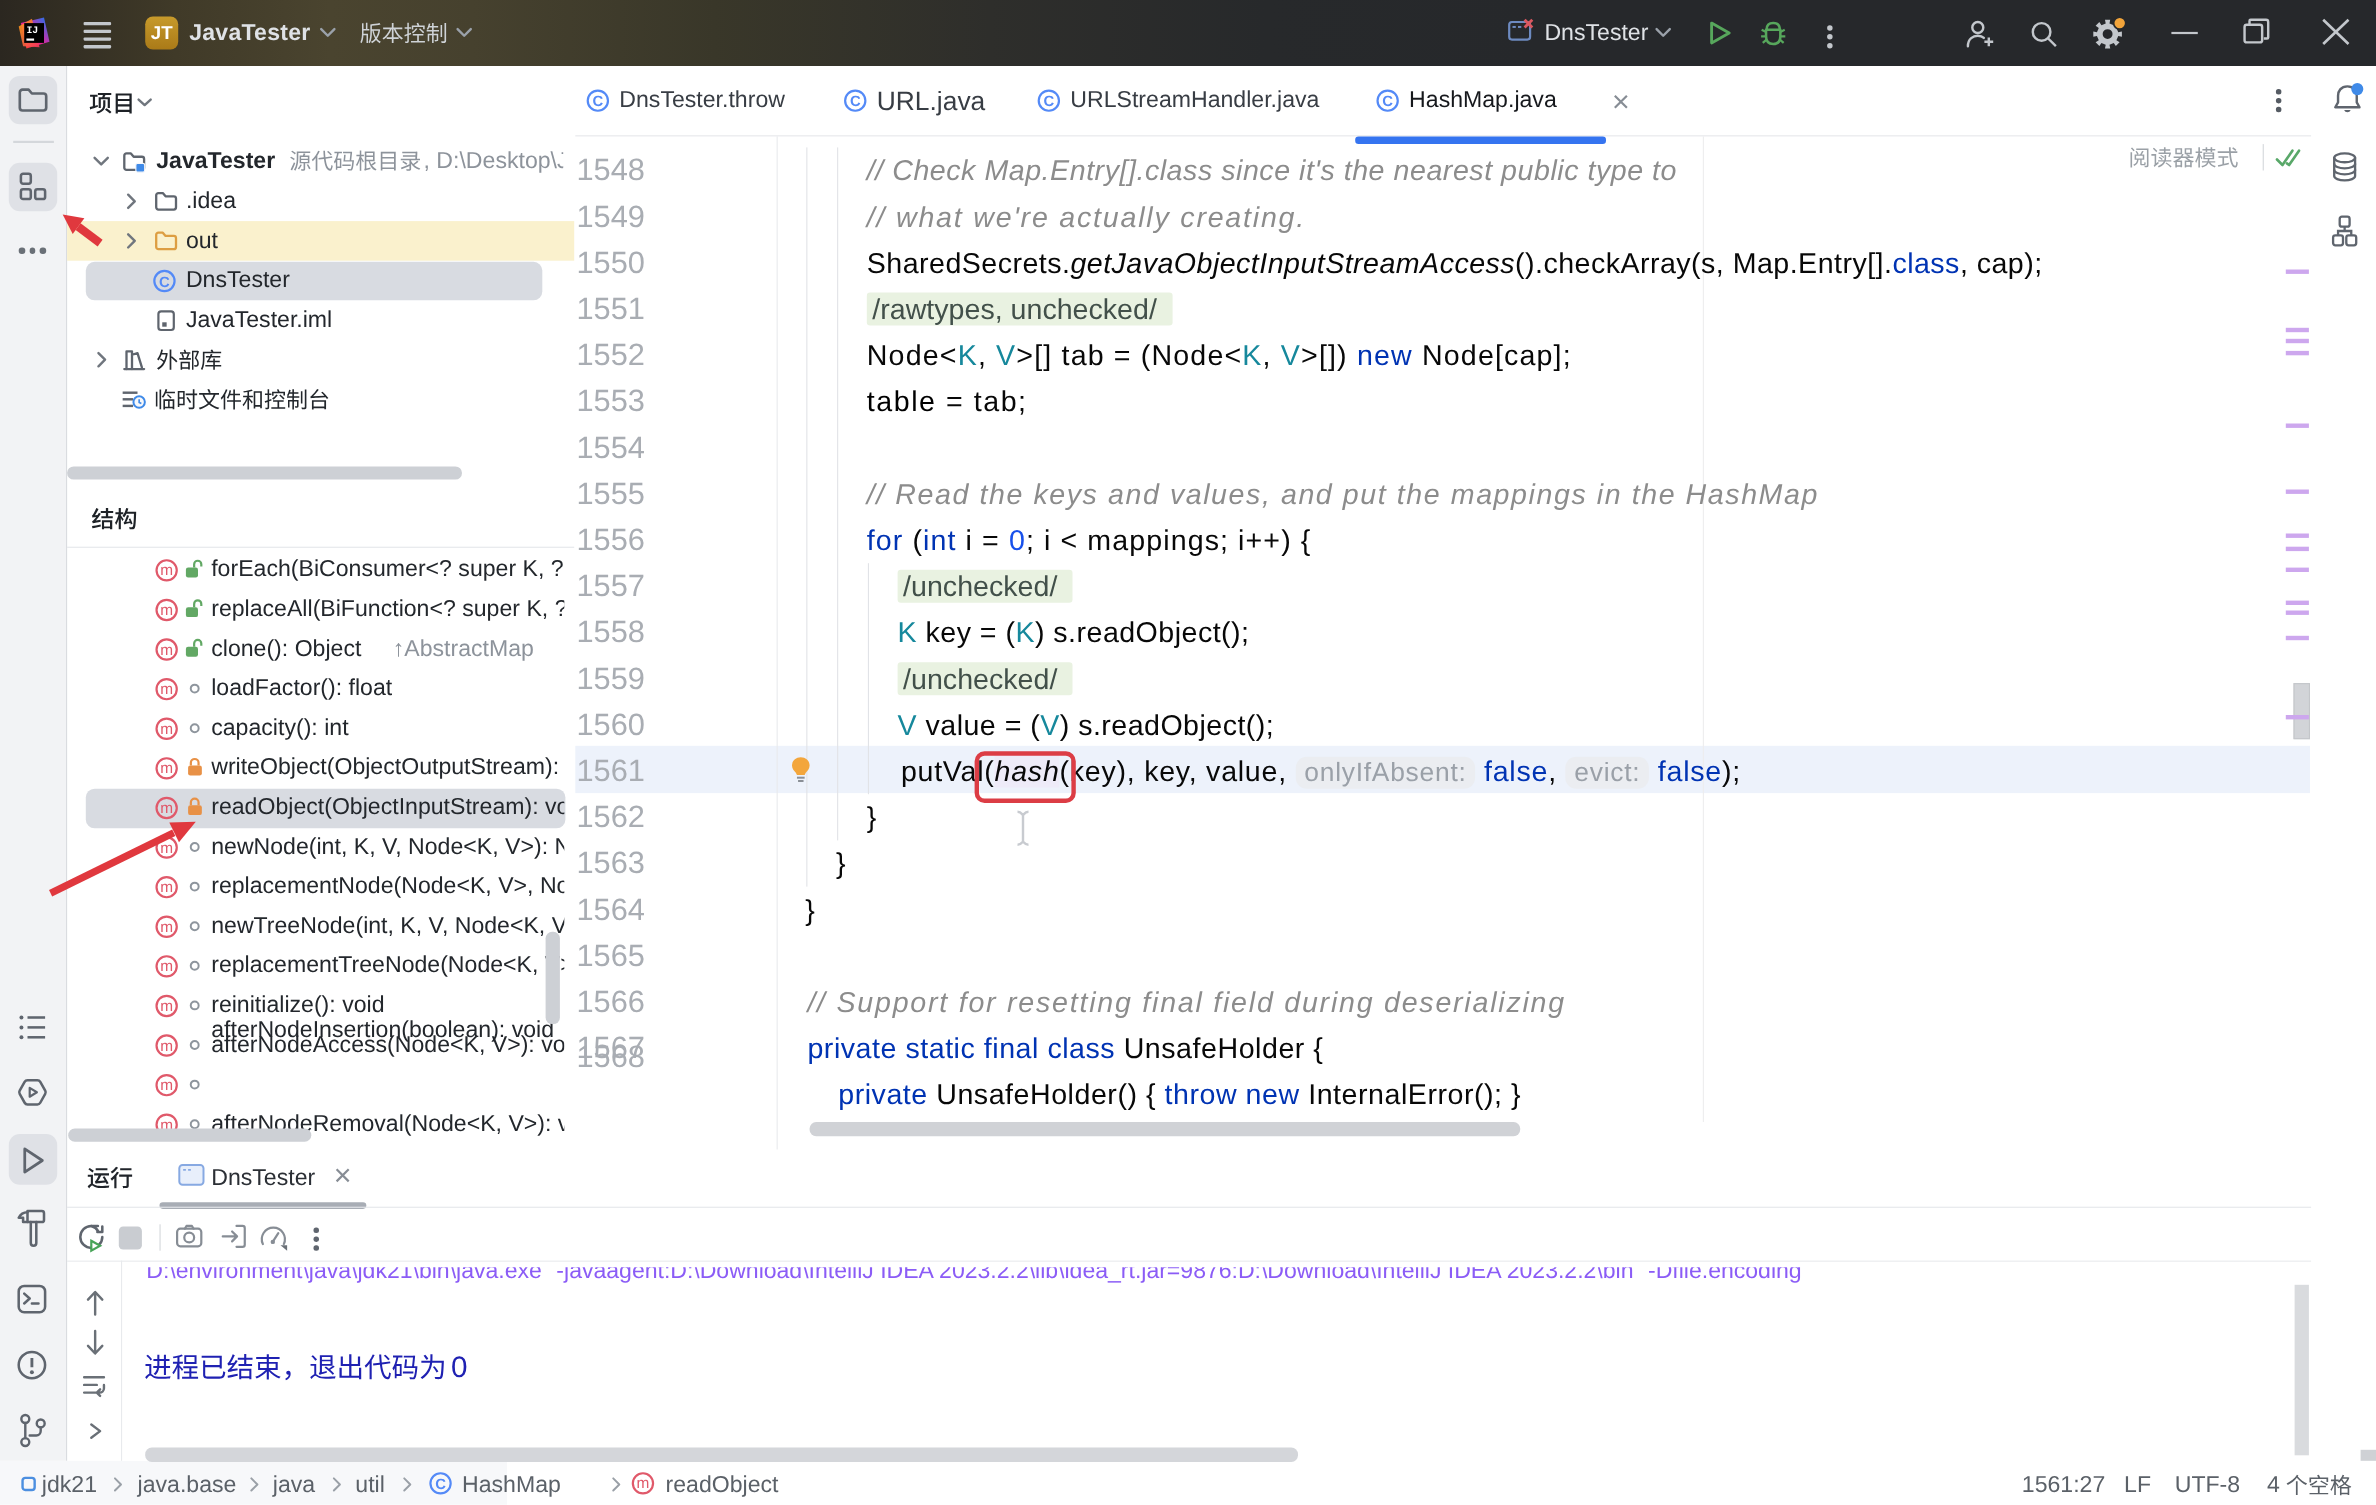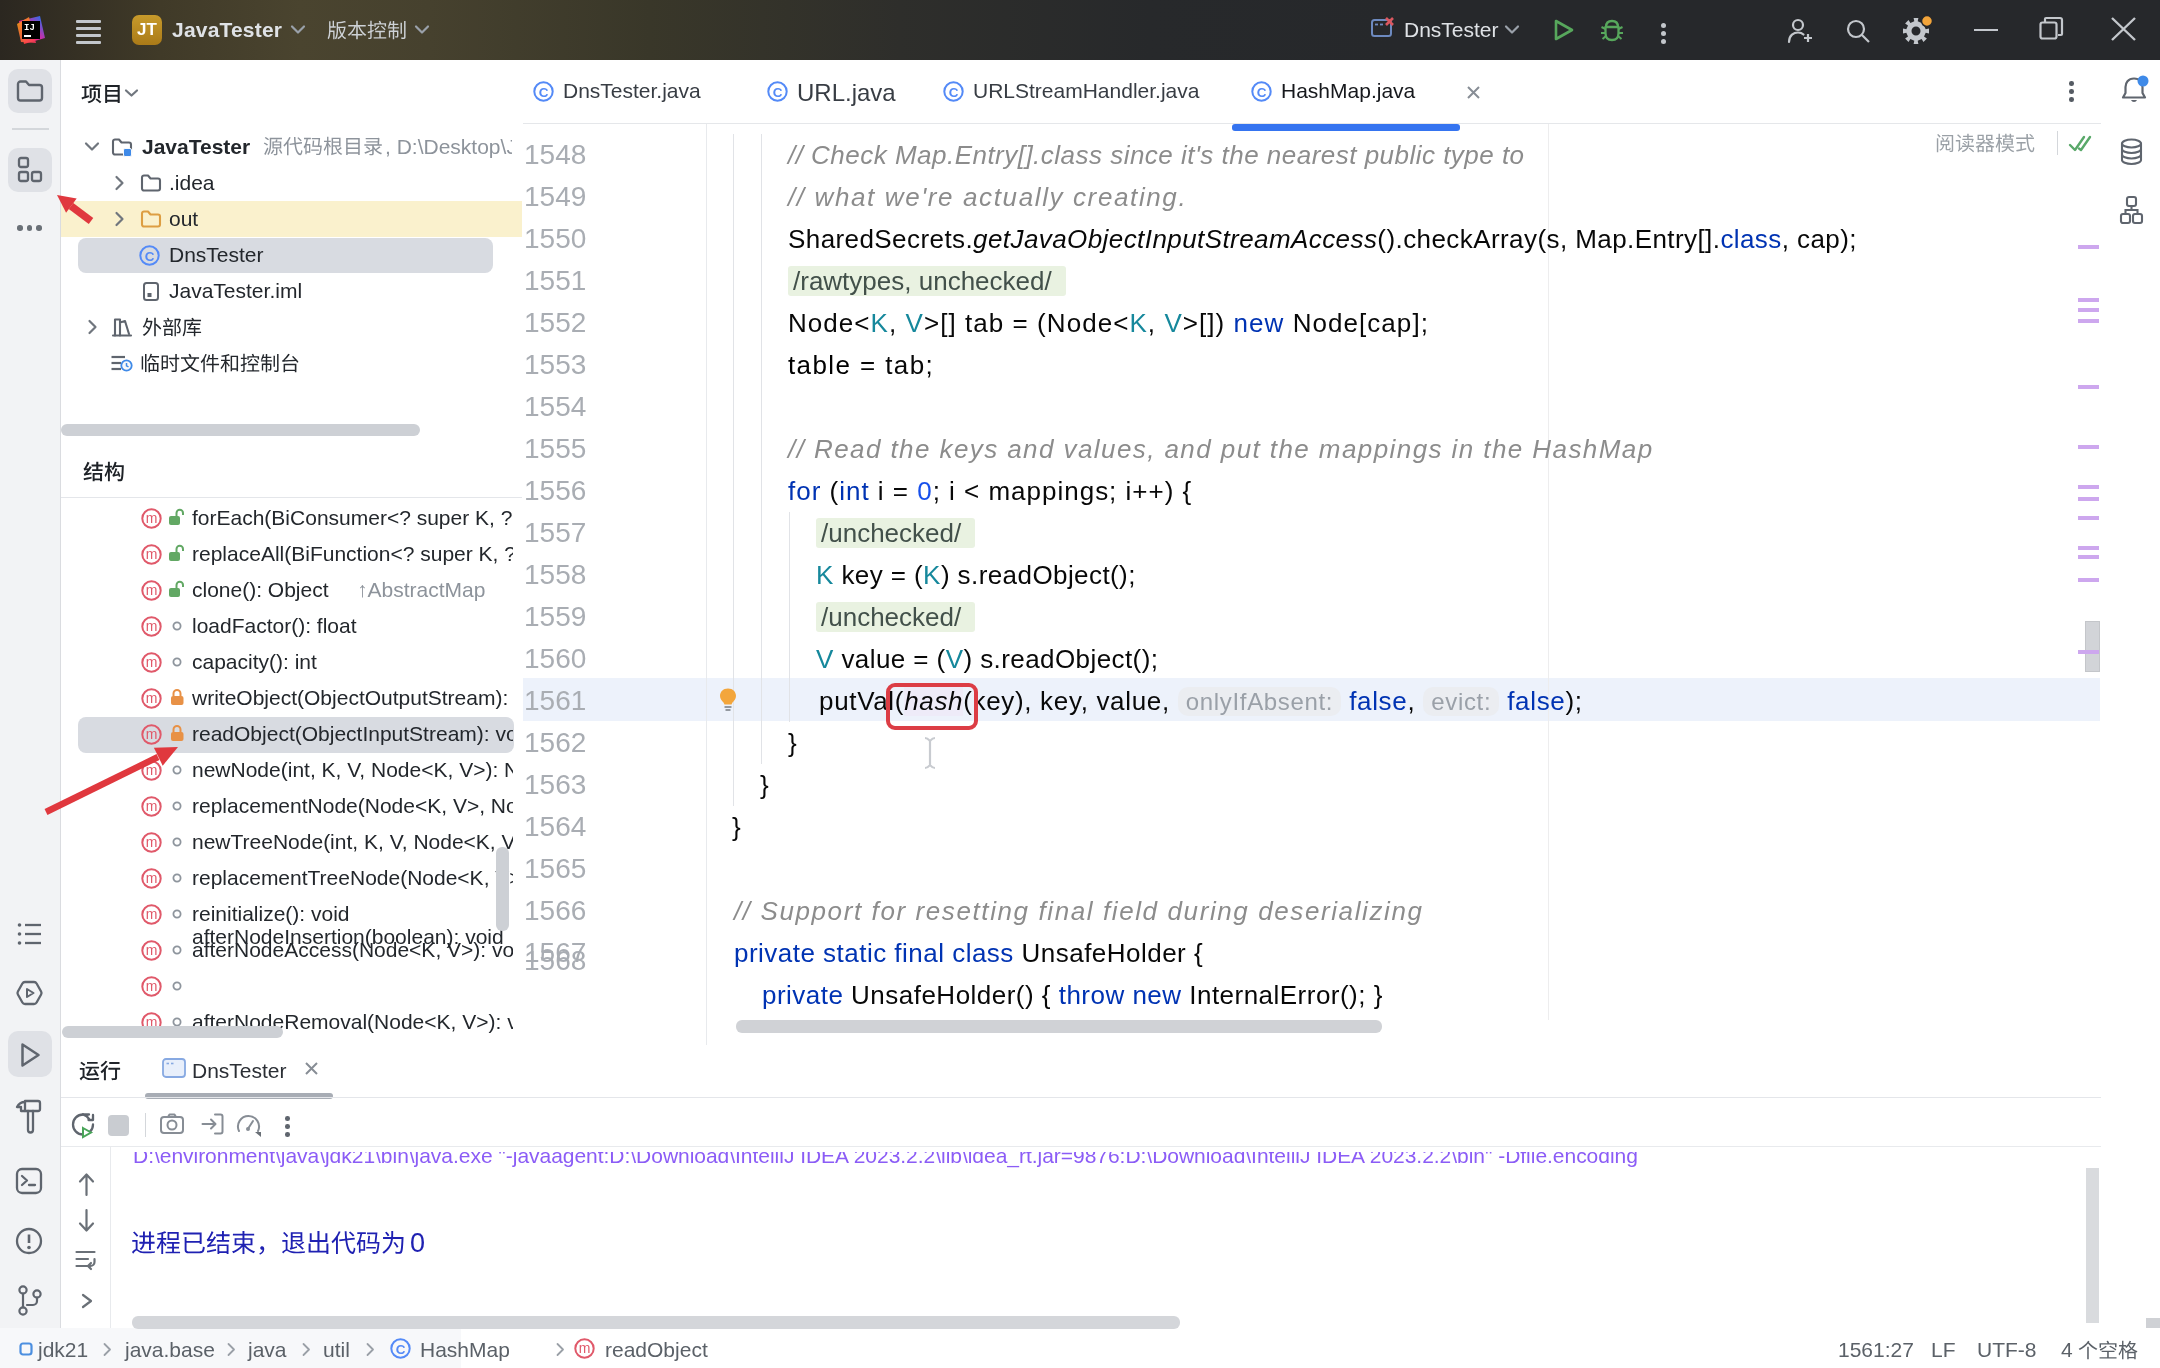--- a/index.html
+++ b/index.html
@@ -355,21 +355,21 @@
     <polygon points="138,7 113.9,7.7 122.7,25.7" fill="#e0383e"></polygon>
   </svg>
 <div class="abs" style="left:496px;top:847px;width:13px;height:84px;border-radius:6px;background:#cdd0d5"></div>
 <div class="abs" style="left:62px;top:1026px;width:221px;height:12px;border-radius:6px;background:#cdd0d5"></div>
 
 <div class="abs" style="left:523px;top:123px;width:1578px;height:1px;background:#e5e7ea"></div>
 <svg class="abs" style="left:533px;top:81px" width="21" height="21" viewBox="0 0 21 21">
     <circle cx="10.5" cy="10.5" r="9.2" fill="none" stroke-linecap="round" stroke-linejoin="round" stroke="#548af7" stroke-width="2"></circle>
     <text x="10.5" y="15.5" text-anchor="middle" font-size="13.5" font-weight="bold" fill="#548af7" font-family="Liberation Sans">C</text>
   </svg>
-<div class="abs row" style="left:563px;top:79px;font-size:21px;color:#383d44">DnsTester.java</div>
+<div class="abs row" style="left:563px;top:79px;font-size:21px;color:#383d44">DnsTester.throw</div>
 <svg class="abs" style="left:767px;top:81px" width="21" height="21" viewBox="0 0 21 21">
     <circle cx="10.5" cy="10.5" r="9.2" fill="none" stroke-linecap="round" stroke-linejoin="round" stroke="#548af7" stroke-width="2"></circle>
     <text x="10.5" y="15.5" text-anchor="middle" font-size="13.5" font-weight="bold" fill="#548af7" font-family="Liberation Sans">C</text>
   </svg>
 <div class="abs row" style="left:797px;top:79px;font-size:24px;color:#383d44">URL.java</div>
 <svg class="abs" style="left:943px;top:81px" width="21" height="21" viewBox="0 0 21 21">
     <circle cx="10.5" cy="10.5" r="9.2" fill="none" stroke-linecap="round" stroke-linejoin="round" stroke="#548af7" stroke-width="2"></circle>
     <text x="10.5" y="15.5" text-anchor="middle" font-size="13.5" font-weight="bold" fill="#548af7" font-family="Liberation Sans">C</text>
   </svg>
 <div class="abs row" style="left:973px;top:79px;font-size:21px;color:#383d44">URLStreamHandler.java</div>

